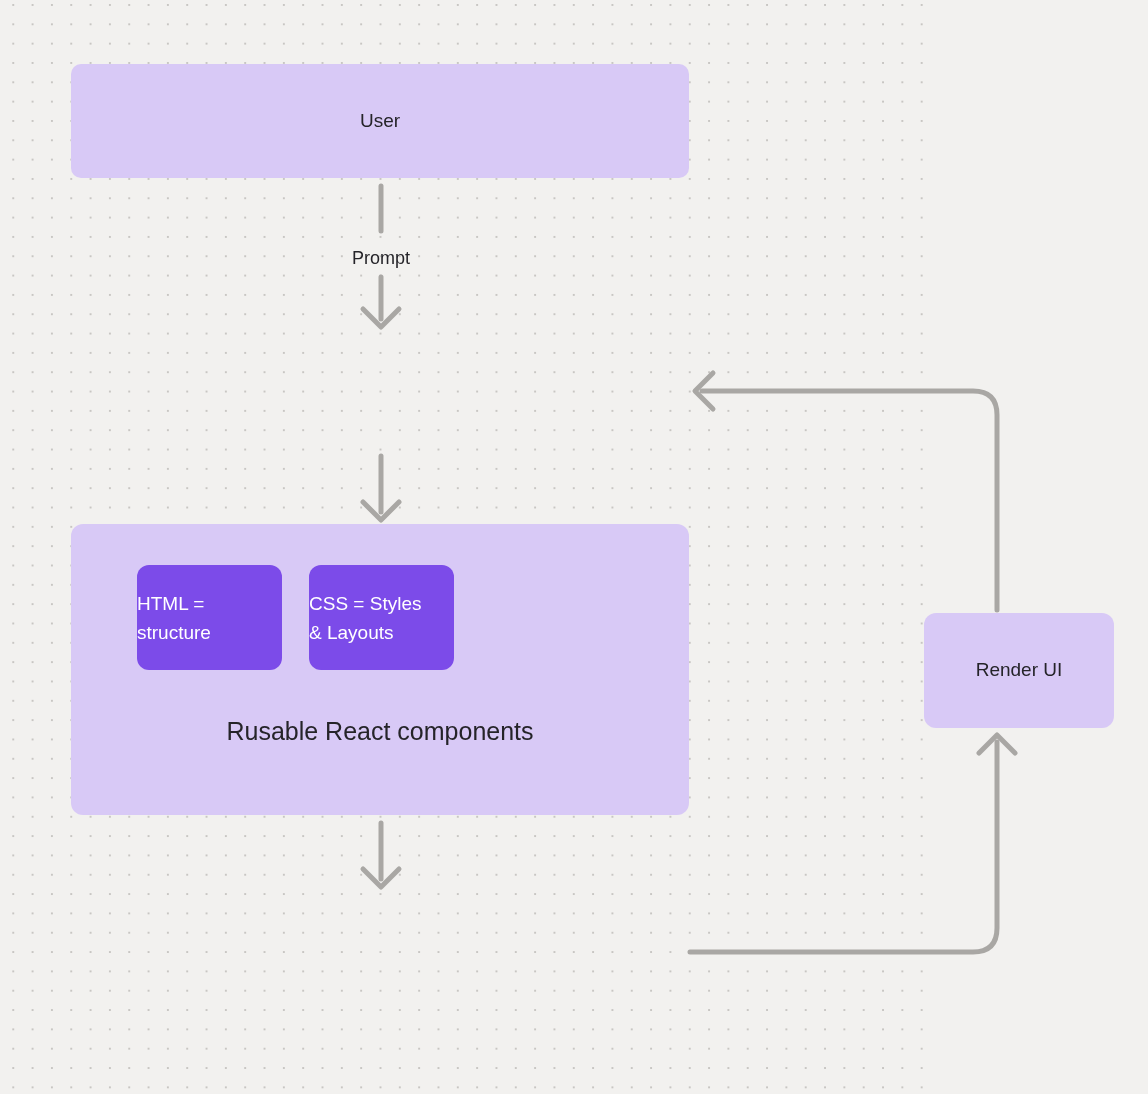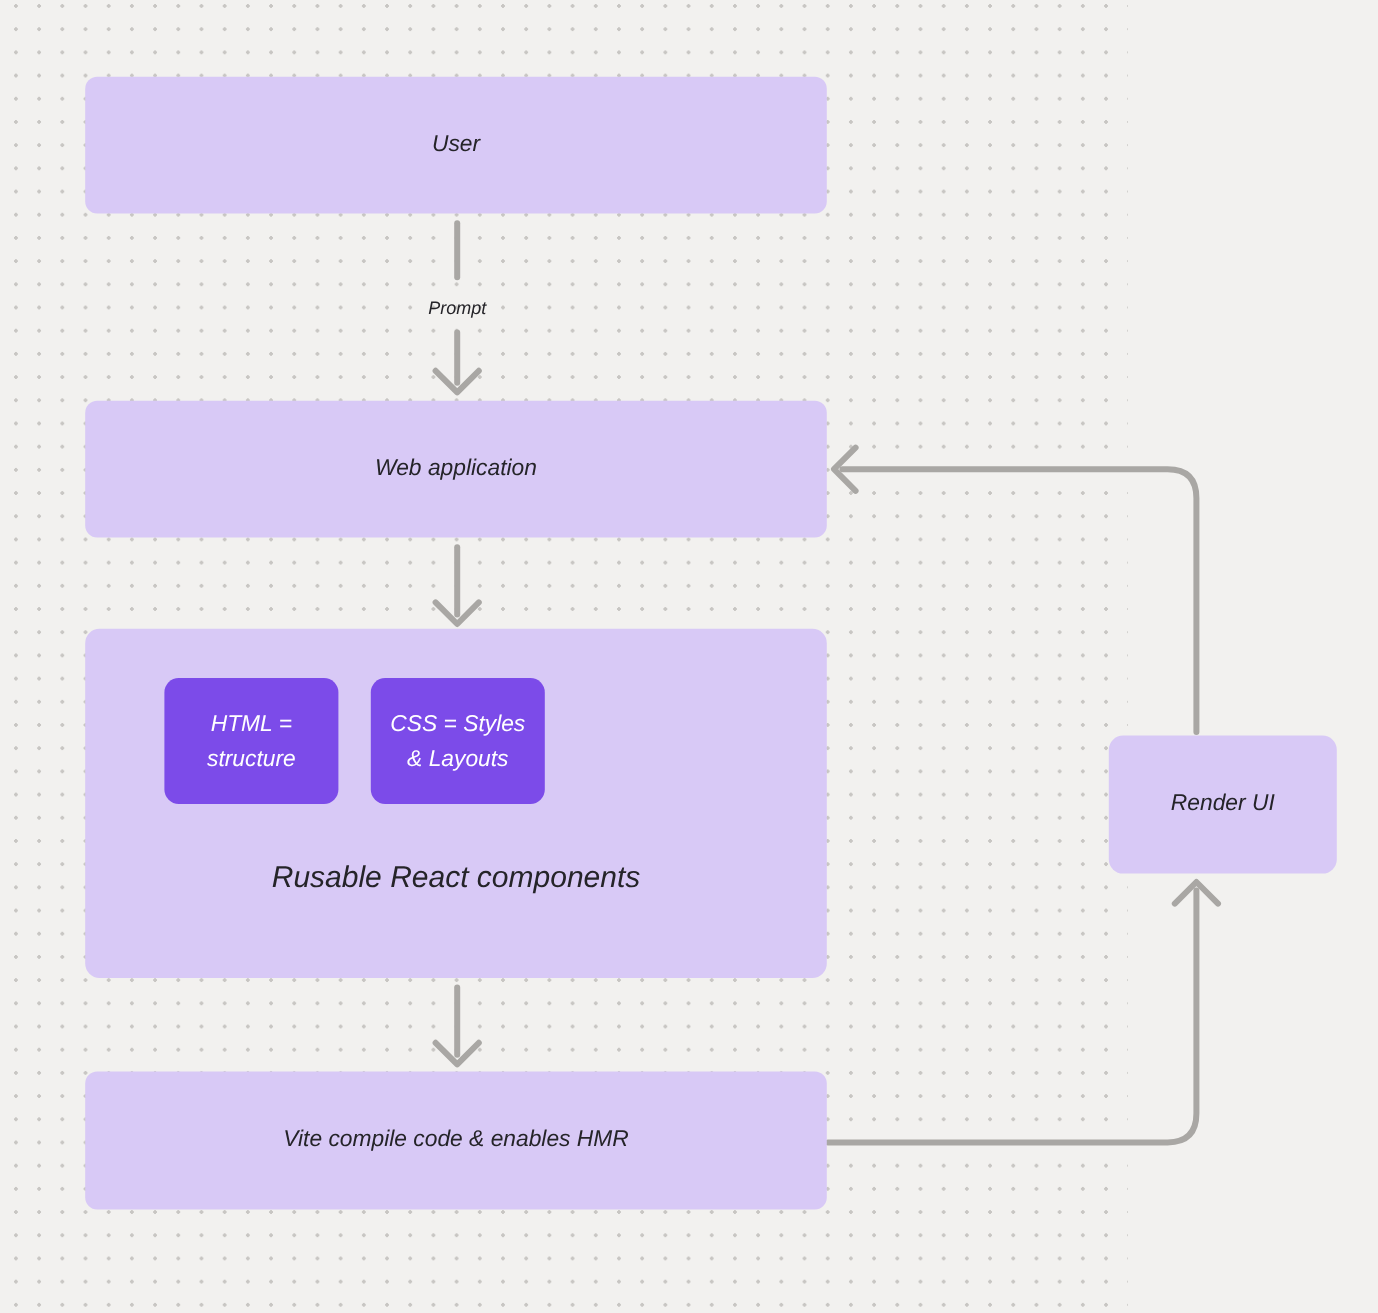--- a/index.html
+++ b/index.html
@@ -19,21 +19,20 @@
     background:var(--background);
     overflow:hidden;
   }
   .canvas{
     position:relative;
     width:940px;height:1094px;
     background-color:var(--background);
     background-image:radial-gradient(circle,var(--dot) 1.3px,transparent 1.45px);
     background-size:19.33px 19.33px;
     background-position:3.6px -4.7px;
-    font-style:italic;
   }
   .edges-layer{
     position:absolute;left:0;top:0;width:1148px;height:1094px;
     pointer-events:none;
   }
   .edges-layer path{
     stroke:var(--arrow);
     stroke-width:5;
     stroke-linecap:round;
     stroke-linejoin:round;
@@ -54,38 +53,38 @@
   .node-group       {left:71px;  top:524px; width:618px; height:291px; border-radius:12px; display:block;}
   .node-vite        {left:71px;  top:893px; width:618px; height:115px;}
   .node-render      {left:924px; top:613px; width:190px; height:115px; border-radius:12px;}
   .chip{
     position:absolute;
     top:41px;width:145px;height:105px;
     background:var(--chip-fill);
     border-radius:12px;
     color:var(--chip-text);
     font-size:19px;
-    display:flex;flex-direction:column;align-items:center;justify-content:center;
+    display:flex;flex-direction:column;align-items:flex-start;justify-content:center;
     text-align:center;
   }
   .chip span{display:block;line-height:29px;}
   .chip-1{left:66px;}
   .chip-2{left:238px;}
   .chip-3{left:410px;}
   .group-caption{
     position:absolute;
     left:0;top:194px;width:618px;height:26px;
     line-height:26px;text-align:center;
     color:var(--text);font-size:25px;
   }
   .edge-label{
     position:absolute;
     left:321px;top:245px;width:120px;height:26px;
     line-height:26px;text-align:center;
-    color:var(--text);font-size:15px;
+    color:var(--text);font-size:18px;
   }
 </style>
 </head>
 <body>
 
 <div class="canvas">
 
   <svg class="edges-layer" width="1148" height="1094" viewBox="0 0 1148 1094" xmlns="http://www.w3.org/2000/svg">
     <g>
       <path d="M381 186 V231"></path>
@@ -109,37 +108,31 @@
       <path d="M713 373 L695 391 L713 409"></path>
     </g>
   </svg>
 
   <div class="node node-user">
     <span>User</span>
   </div>
 
   <div class="edge-label">Prompt</div>
 
-  <div class="node node-webapp">
-    <span>Web application</span>
-  </div>
 
   <div class="node node-group">
     <div class="chip chip-1">
       <span>HTML =</span>
       <span>structure</span>
     </div>
     <div class="chip chip-2">
       <span>CSS = Styles</span>
       <span>&amp; Layouts</span>
     </div>
     <div class="group-caption">Rusable React components</div>
   </div>
 
-  <div class="node node-vite">
-    <span>Vite compile code &amp; enables HMR</span>
-  </div>
 
   <div class="node node-render">
     <span>Render UI</span>
   </div>
 
 </div>
 
 </body></html>

